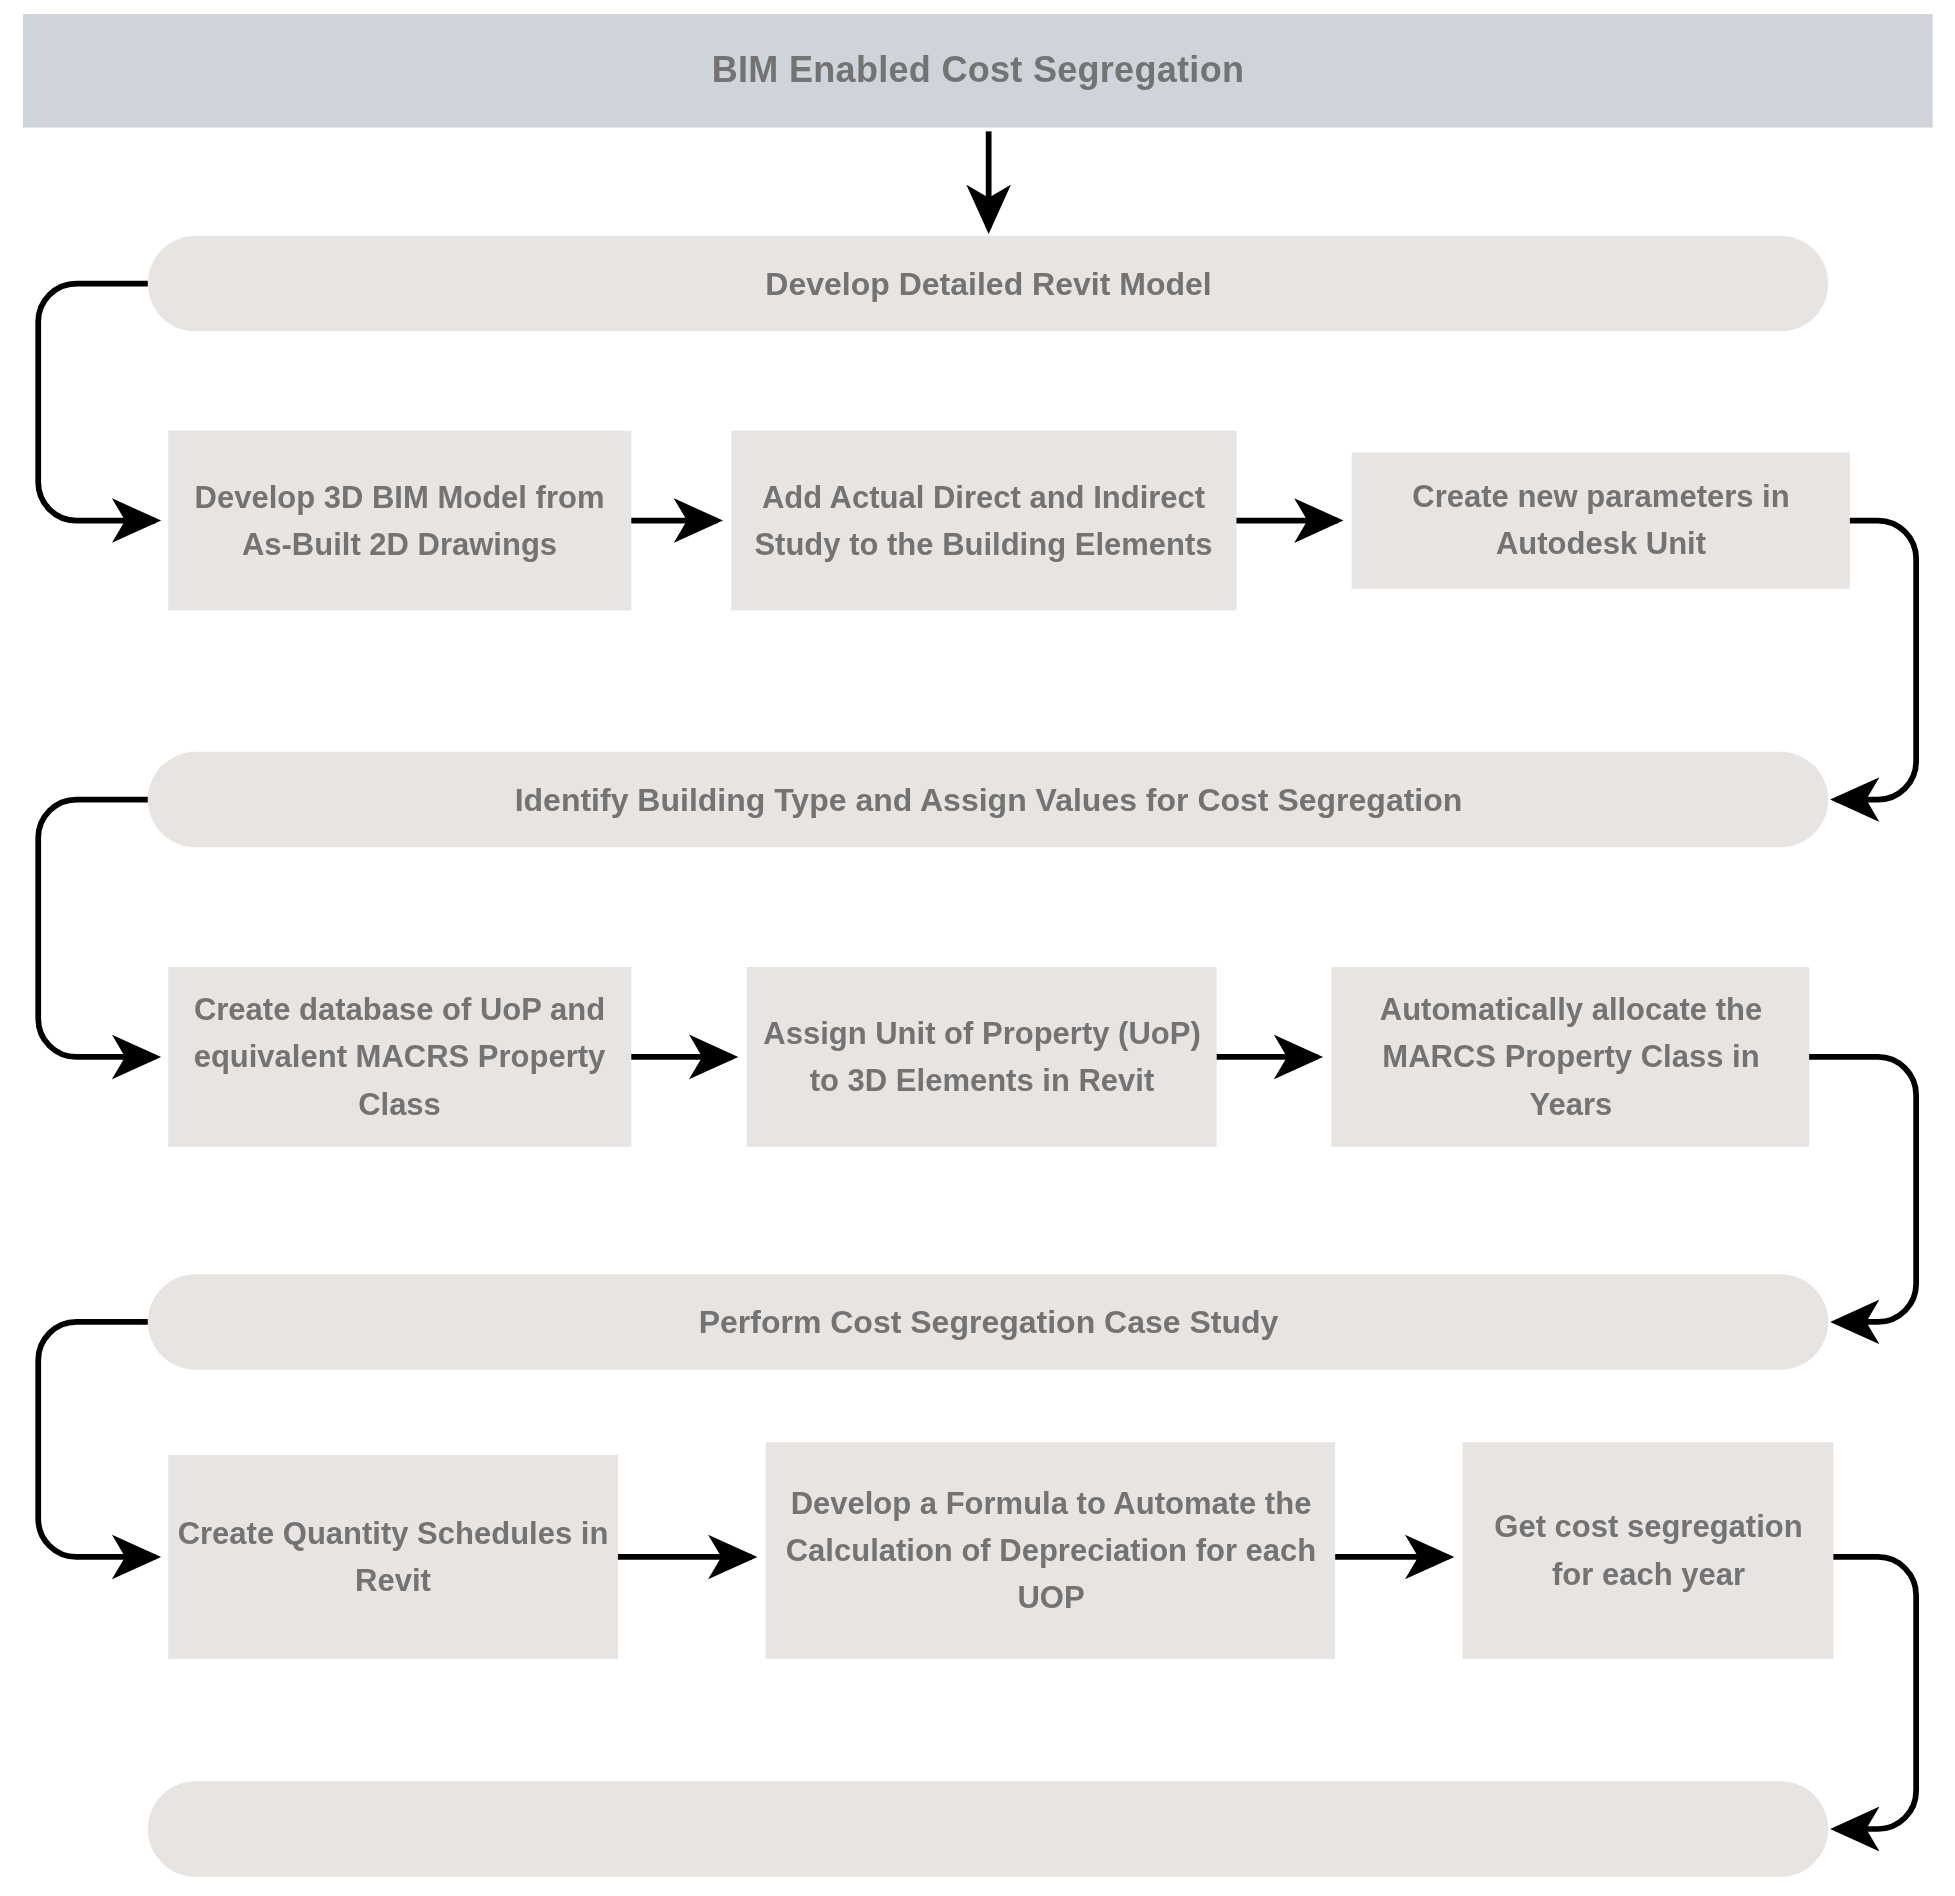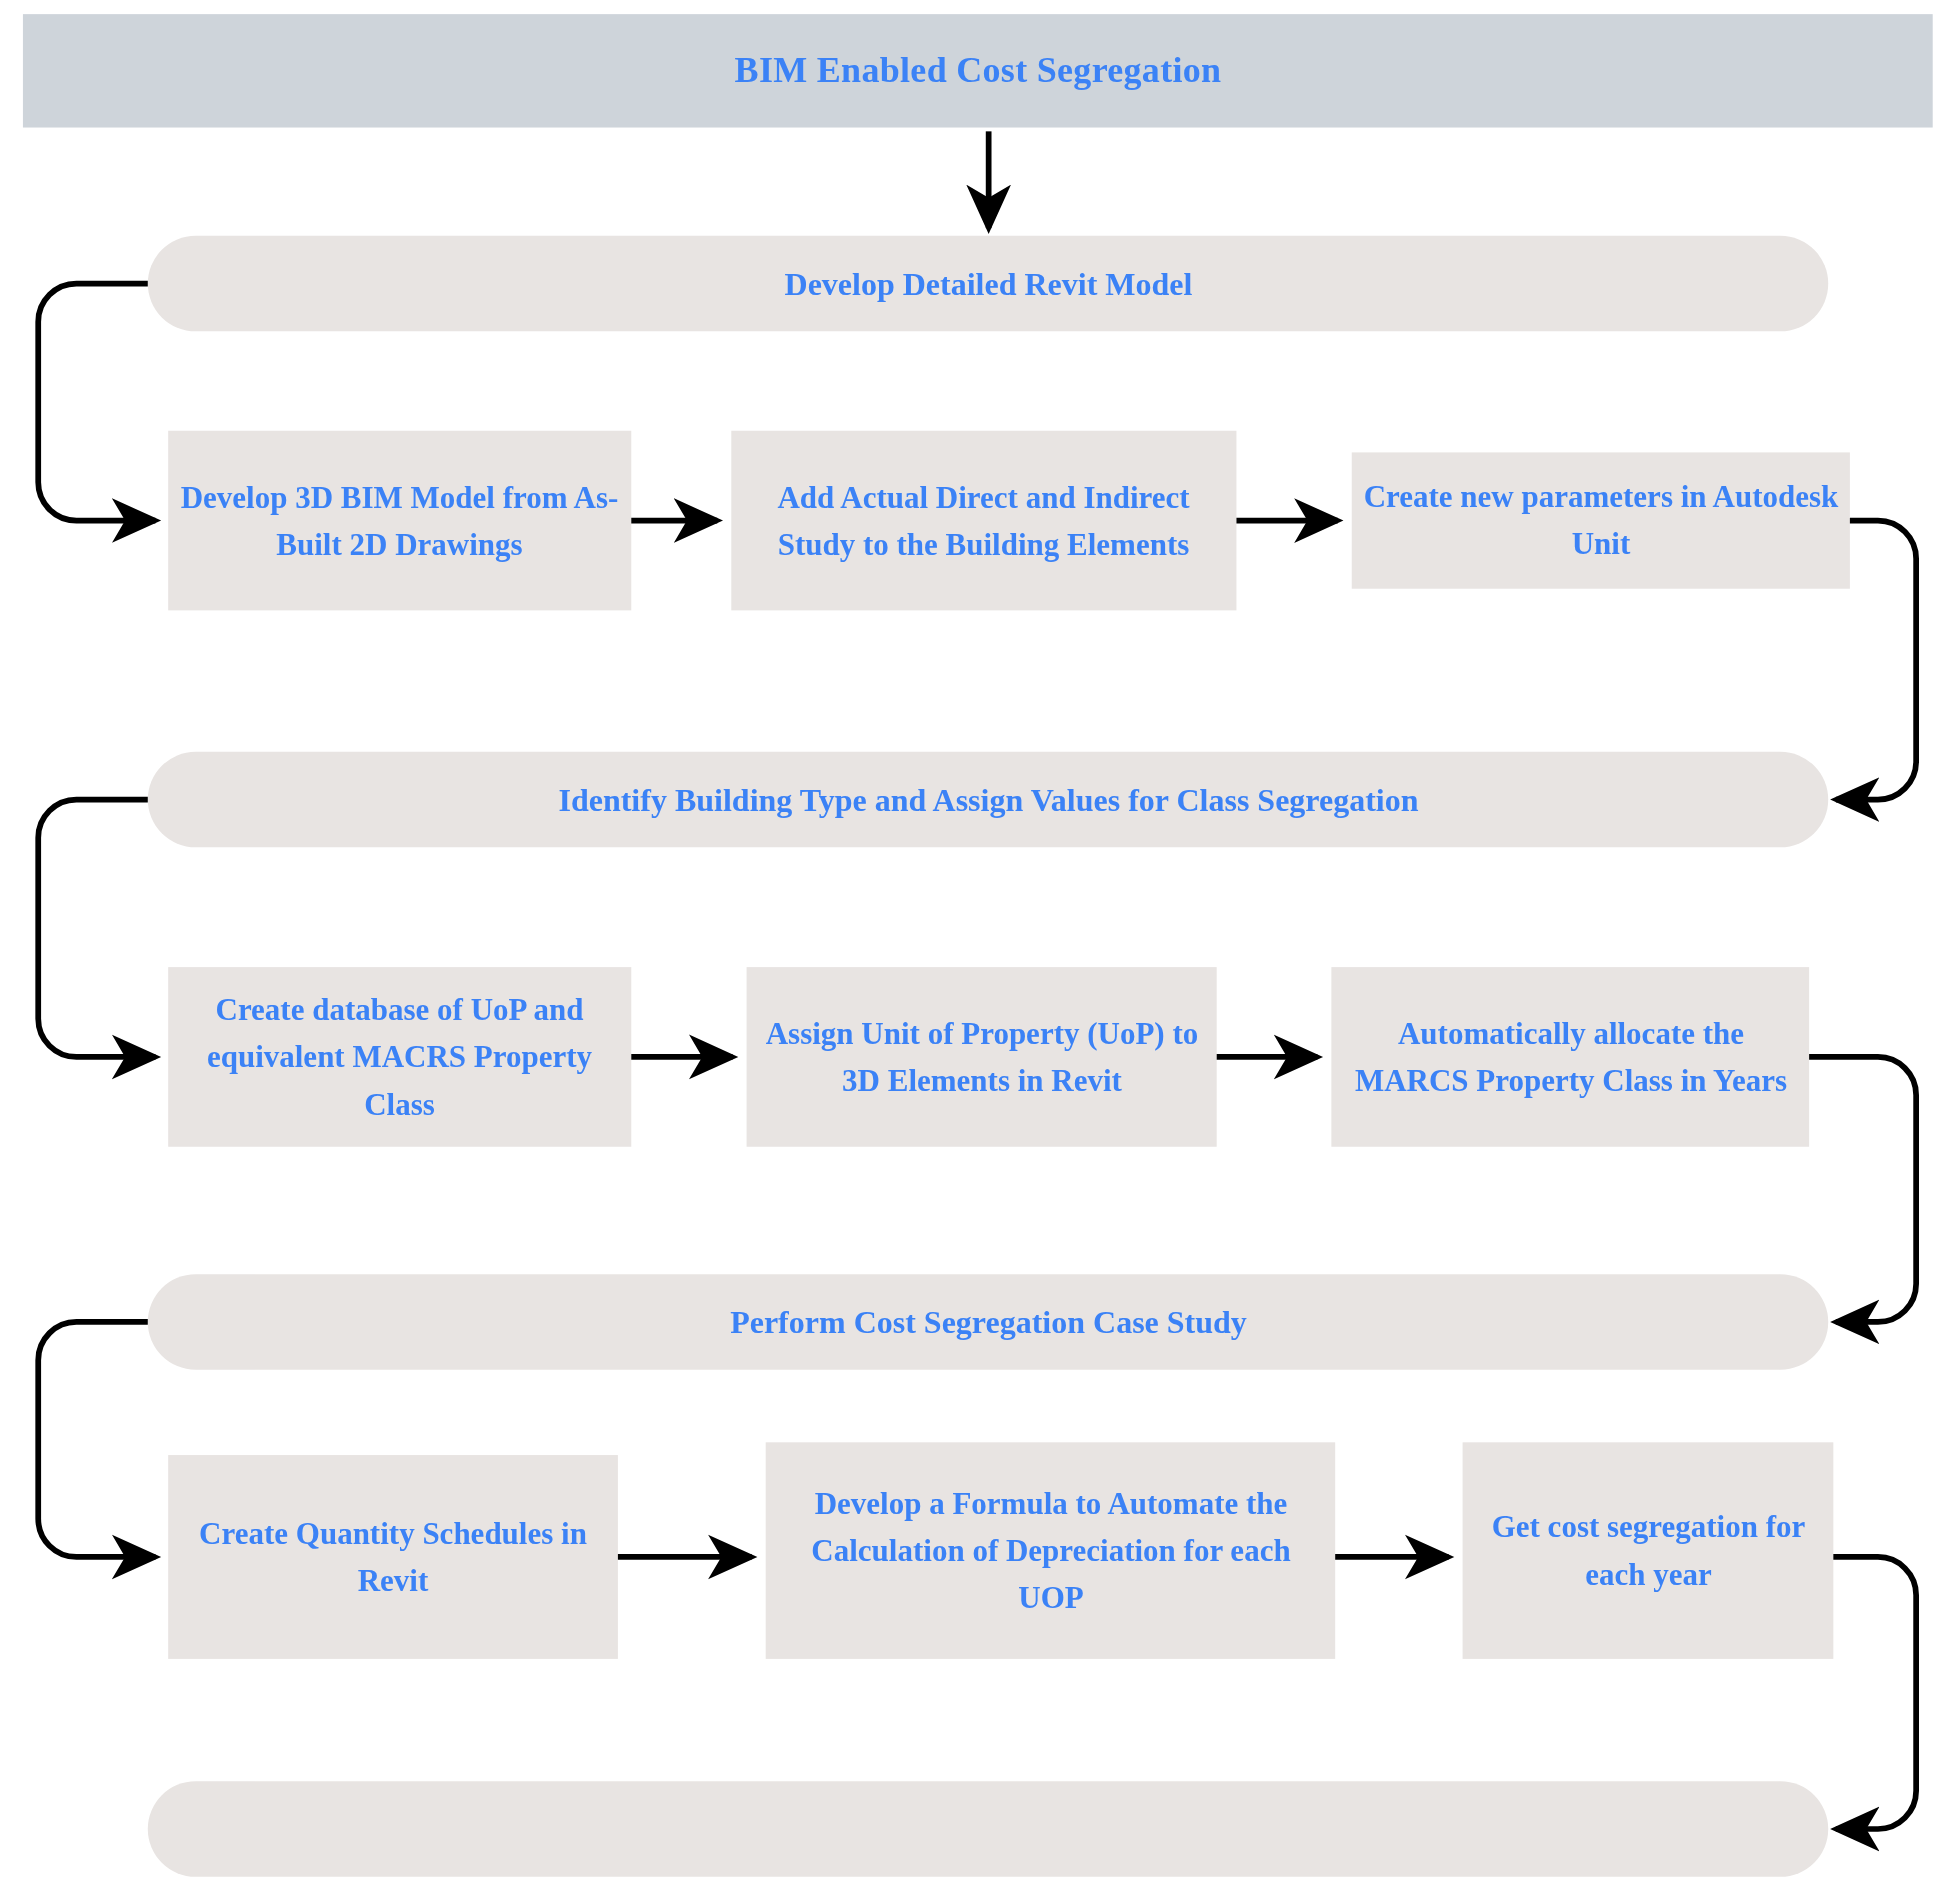--- a/index.html
+++ b/index.html
@@ -24,23 +24,23 @@
     top: 0; left: 0;
     width: 1955px;
     height: 1896px;
   }
   .node-text {
     position: absolute;
     display: flex;
     align-items: center;
     justify-content: center;
     text-align: center;
-    font-family: Liberation Serif, serif;
+    font-family: Liberation Sans, sans-serif;
     font-weight: bold;
-    color: #3b82f6;
+    color: #737373;
     line-height: 1.52;
     box-sizing: border-box;
     padding: 0 9px;
     pointer-events: none;
   }
   .title-text {
     font-size: 36px;
     letter-spacing: 0.3px;
   }
   .pill-text {
@@ -115,21 +115,21 @@
   </svg>
 
   <div class="node-text title-text" style="left:23px; top:14px; width:1910px; height:113px;">BIM Enabled Cost Segregation</div>
 
   <div class="node-text pill-text" style="left:148px; top:236px; width:1681px; height:96px;">Develop Detailed Revit Model</div>
 
   <div class="node-text box-text" style="left:168px; top:431px; width:463px; height:180px;">Develop 3D BIM Model from As-Built 2D Drawings</div>
   <div class="node-text box-text" style="left:731px; top:431px; width:505px; height:180px;">Add Actual Direct and Indirect Study to the Building Elements</div>
   <div class="node-text box-text" style="left:1352px; top:452px; width:498px; height:136px;">Create new parameters in Autodesk Unit</div>
 
-  <div class="node-text pill-text" style="left:148px; top:752px; width:1681px; height:96px;">Identify Building Type and Assign Values for Class Segregation</div>
+  <div class="node-text pill-text" style="left:148px; top:752px; width:1681px; height:96px;">Identify Building Type and Assign Values for Cost Segregation</div>
 
   <div class="node-text box-text" style="left:168px; top:967px; width:463px; height:180px;">Create database of UoP and equivalent MACRS Property Class</div>
   <div class="node-text box-text" style="left:747px; top:967px; width:470px; height:180px;">Assign Unit of Property (UoP) to 3D Elements in Revit</div>
   <div class="node-text box-text" style="left:1332px; top:967px; width:478px; height:180px;">Automatically allocate the MARCS Property Class in Years</div>
 
   <div class="node-text pill-text" style="left:148px; top:1274px; width:1681px; height:96px;">Perform Cost Segregation Case Study</div>
 
   <div class="node-text box-text" style="left:168px; top:1455px; width:450px; height:204px;">Create Quantity Schedules in Revit</div>
   <div class="node-text box-text" style="left:766px; top:1442px; width:570px; height:217px;">Develop a Formula to Automate the Calculation of Depreciation for each UOP</div>
   <div class="node-text box-text" style="left:1463px; top:1442px; width:371px; height:217px;">Get cost segregation for each year</div>

